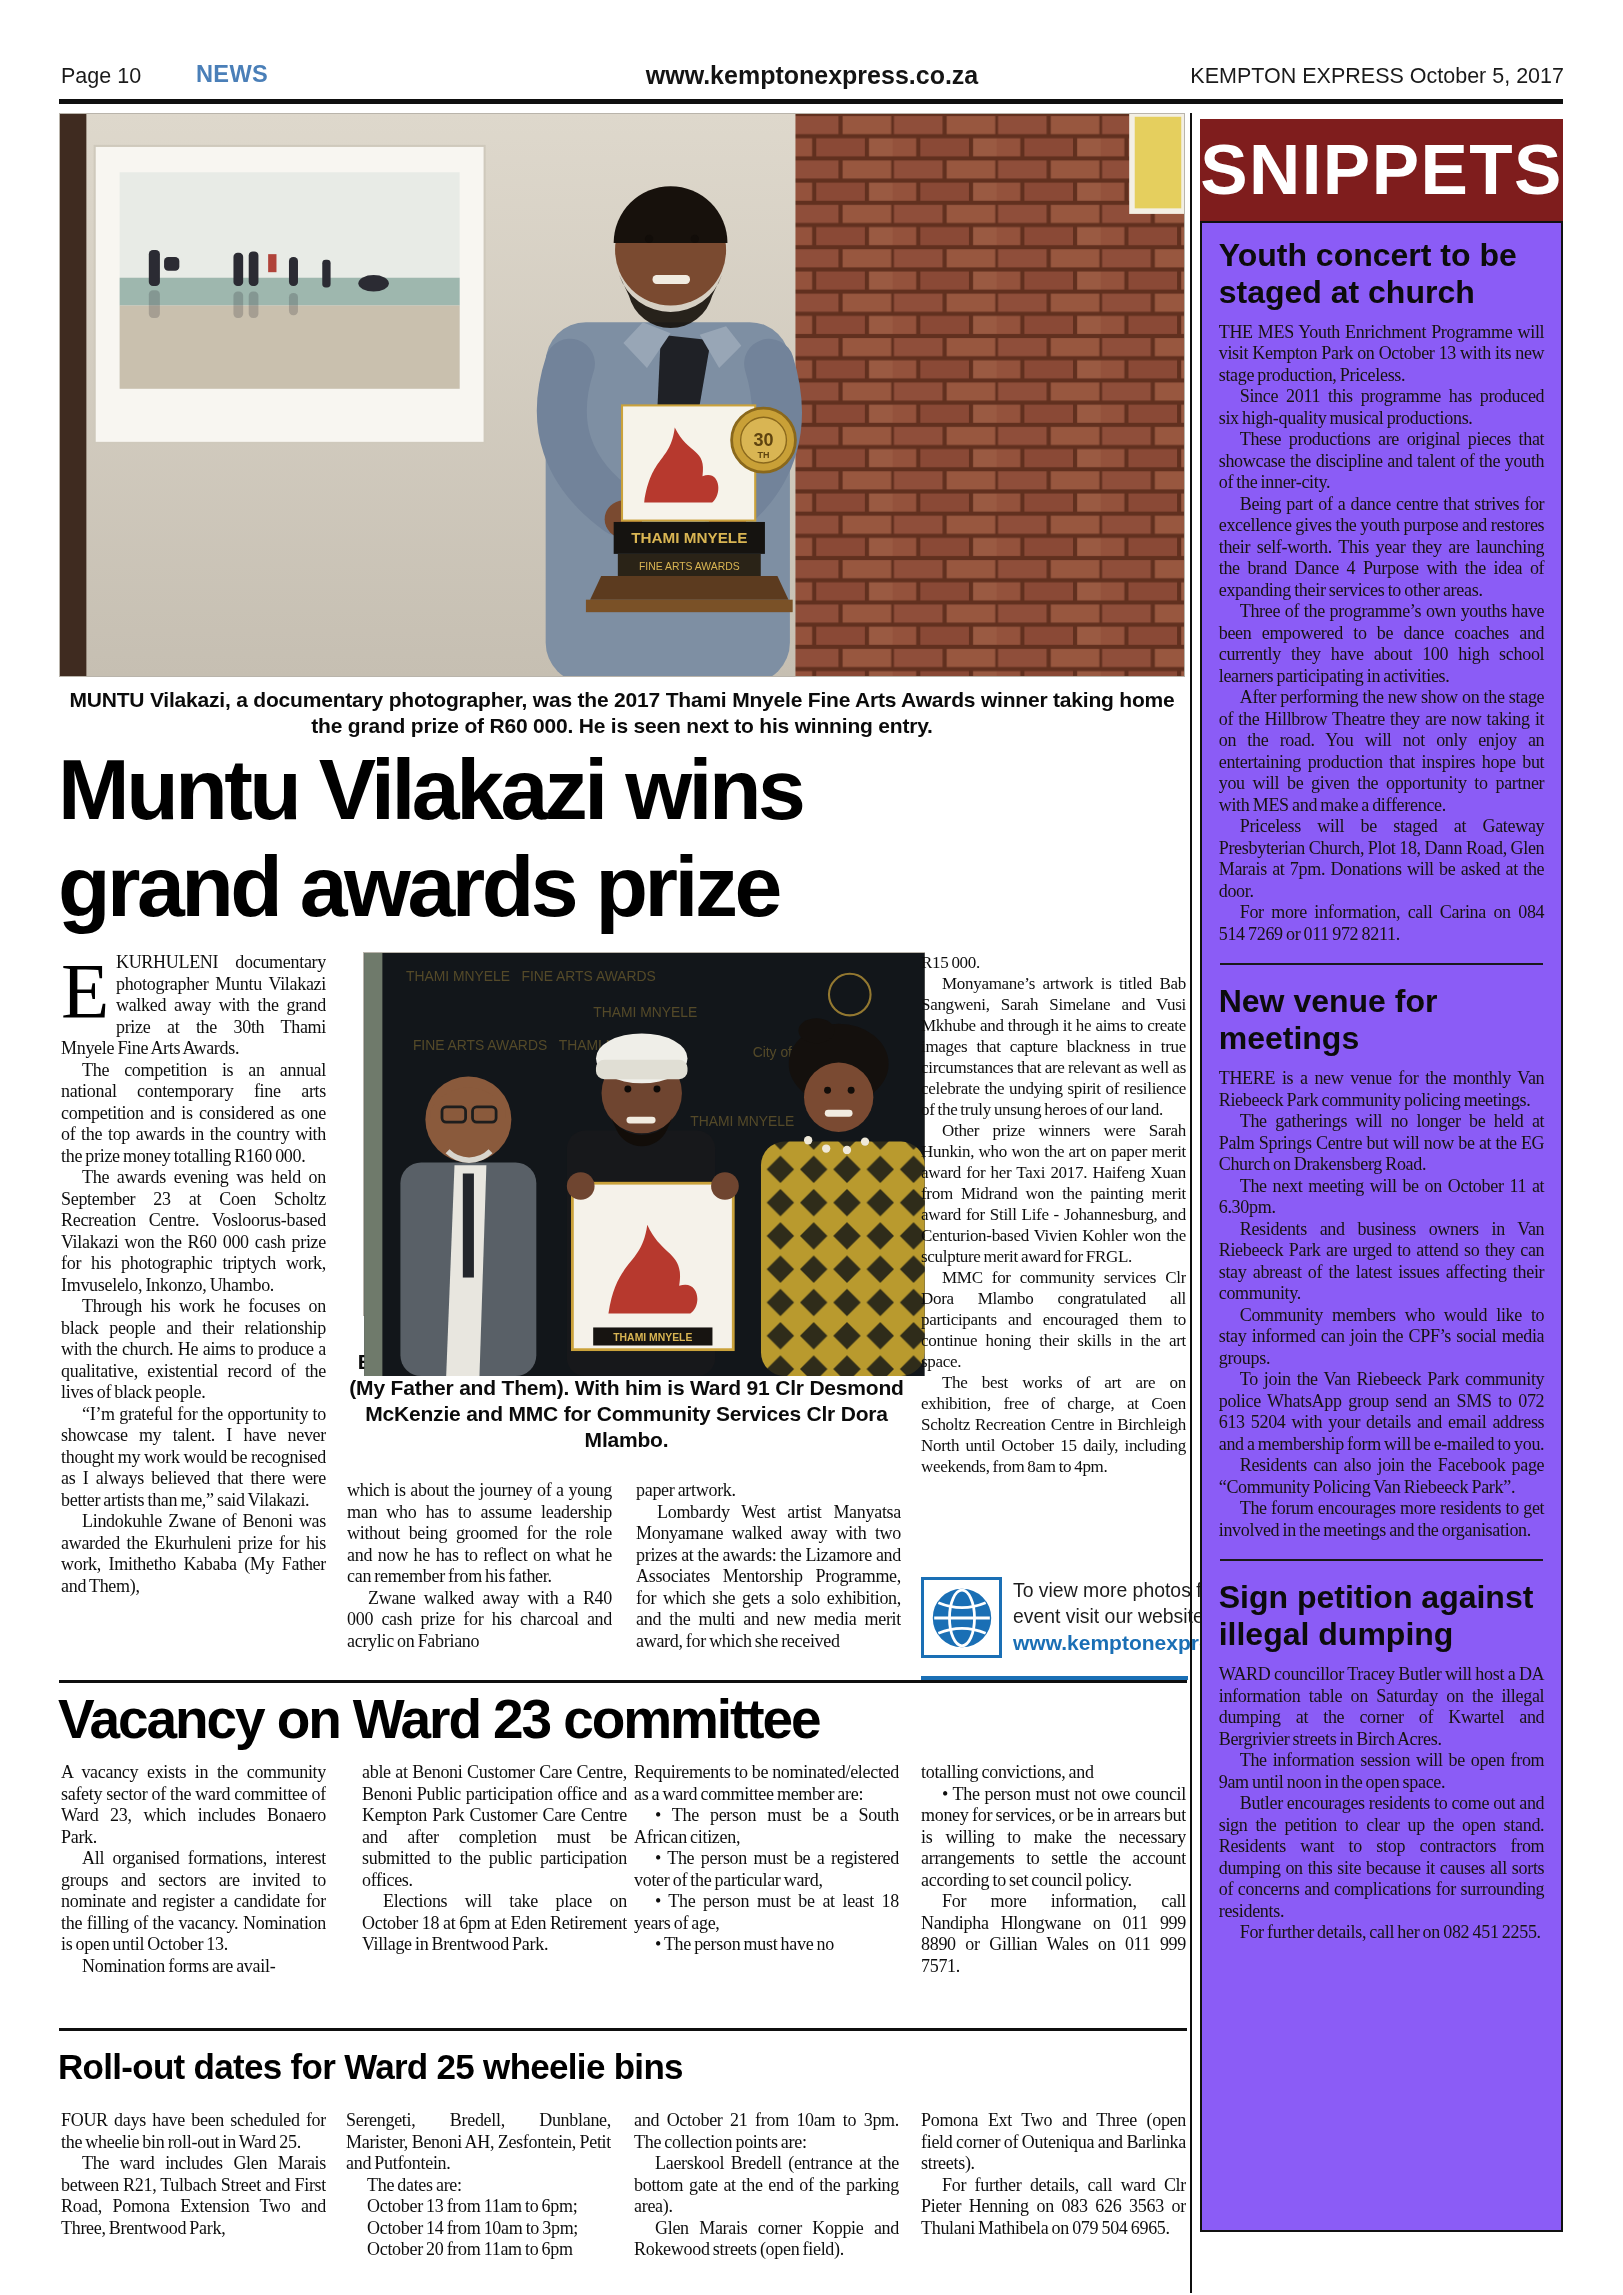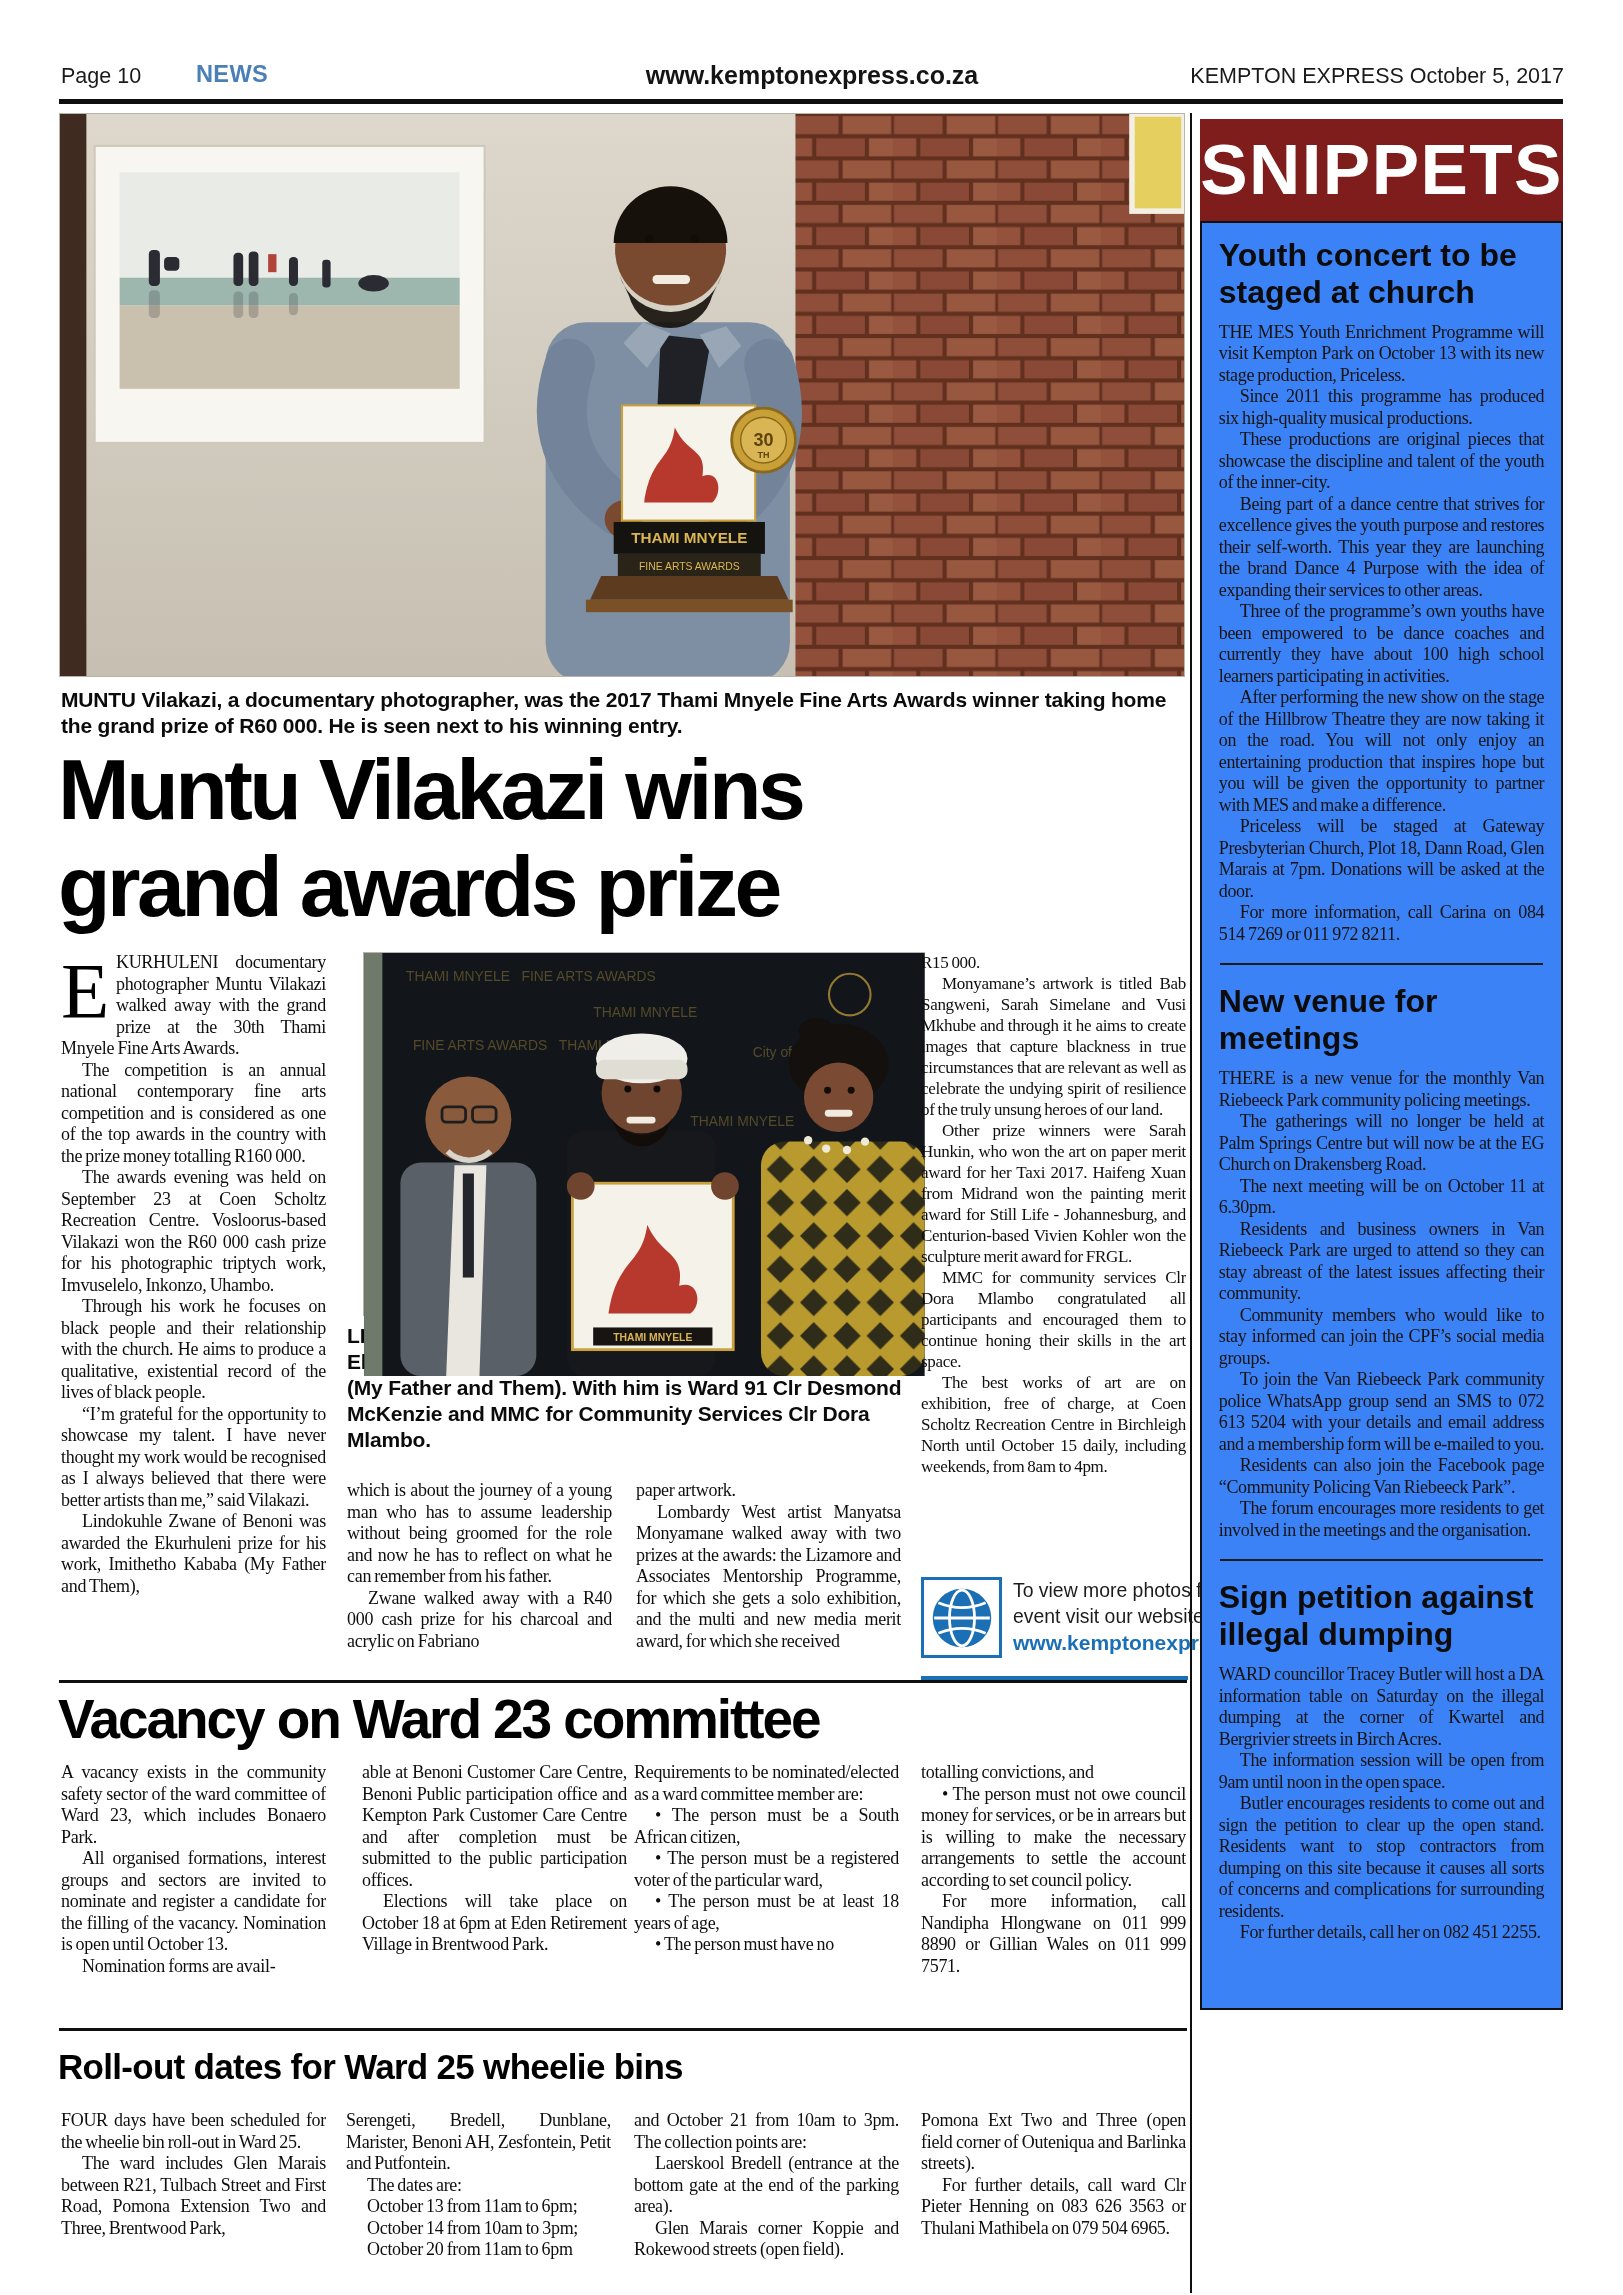--- a/index.html
+++ b/index.html
@@ -8,21 +8,21 @@
   
   .hdr-item{position:absolute;top:64px;font:21.5px "Liberation Sans",sans-serif;color:#1a1a1a;white-space:nowrap;text-align:right;}
   .hdr-news{left:196px;top:61px;font:700 23.6px "Liberation Sans",sans-serif;color:#4a7fb8;letter-spacing:0.3px;}
   .hdr-page{left:61px;}
   .hdr-site{left:50%;transform:translateX(-50%);top:61px;font:700 25px "Liberation Sans",sans-serif;color:#141414;}
   .hdr-mast{right:60px;text-align:right;}
   .rule-thick{position:absolute;background:#0f0f0f;}
   
   .photo{position:absolute;border:0.7px solid #b9b4ab;box-sizing:border-box;}
   
-  .caption{font:700 21px/26px "Liberation Sans",sans-serif;letter-spacing:-0.2px;color:#0b0b0b;text-align:left;}
+  .caption{font:700 21px/26px "Liberation Sans",sans-serif;letter-spacing:-0.2px;color:#0b0b0b;text-align:center;}
   
   .main-headline{position:absolute;left:58px;top:741px;width:1124px;
       font:700 86px/97px "Liberation Sans",sans-serif;letter-spacing:-3.5px;color:#000;}
   .sec-headline{position:absolute;left:58px;font-family:"Liberation Sans",sans-serif;font-weight:700;color:#000;}
   
   .bodycol{position:absolute;width:265px;overflow:hidden;text-align:justify;
       font:18px/21.5px "Liberation Serif",serif;letter-spacing:-0.3px;word-spacing:-1px;color:#0e0e0e;}
   .bodycol.tight{font-size:17px;line-height:21px;}
   .para{margin:0;}
   .plist .para{text-indent:21px;}
@@ -32,21 +32,21 @@
   
   .webbox{position:absolute;left:921px;top:1577px;width:267px;height:103px;display:flex;gap:11px;
       border-bottom:4.2px solid #1a6fb5;box-sizing:border-box;align-items:flex-start;}
   .globe-frame{flex:0 0 auto;width:81px;height:81px;border:3.5px solid #1a6fb5;box-sizing:border-box;
       display:flex;align-items:center;justify-content:center;background:#fff;}
   .webbox-text{font:500 19.4px/24px "Liberation Sans",sans-serif;color:#1c1c1c;padding-top:1.4px;}
   .webbox-link{font:700 21px "Liberation Sans",sans-serif;color:#1a6fb5;margin-top:2.8px;}
   
   .snip-banner{position:absolute;left:1200px;top:119px;width:363px;height:102px;background:#7f1d1d;
       color:#fff;font:700 71px/102px "Liberation Sans",sans-serif;text-align:center;letter-spacing:1.4px;}
-  .snip-box{position:absolute;left:1200px;top:221px;width:363px;height:1789px;background:#3b82f6;
+  .snip-box{position:absolute;left:1200px;top:221px;width:363px;height:2011px;background:#8b5cf6;
       border:2.1px solid #111;box-sizing:border-box;padding:11px 16.7px;overflow:hidden;}
   .snip-heading{font:700 32px/37px "Liberation Sans",sans-serif;color:#0c0c0c;margin:8.3px 0 11px 0;}
   .snip-body{font:18px/21.5px "Liberation Serif",serif;letter-spacing:-0.3px;word-spacing:-1px;
       text-align:justify;color:#171310;}
   .snip-div{height:2.1px;background:#1a1a1a;margin:18px 1.4px;}
   .vrule{position:absolute;left:1190px;top:113px;width:2.1px;height:2180px;background:#0f0f0f;}
 </style>
 </head>
 <body>
 

